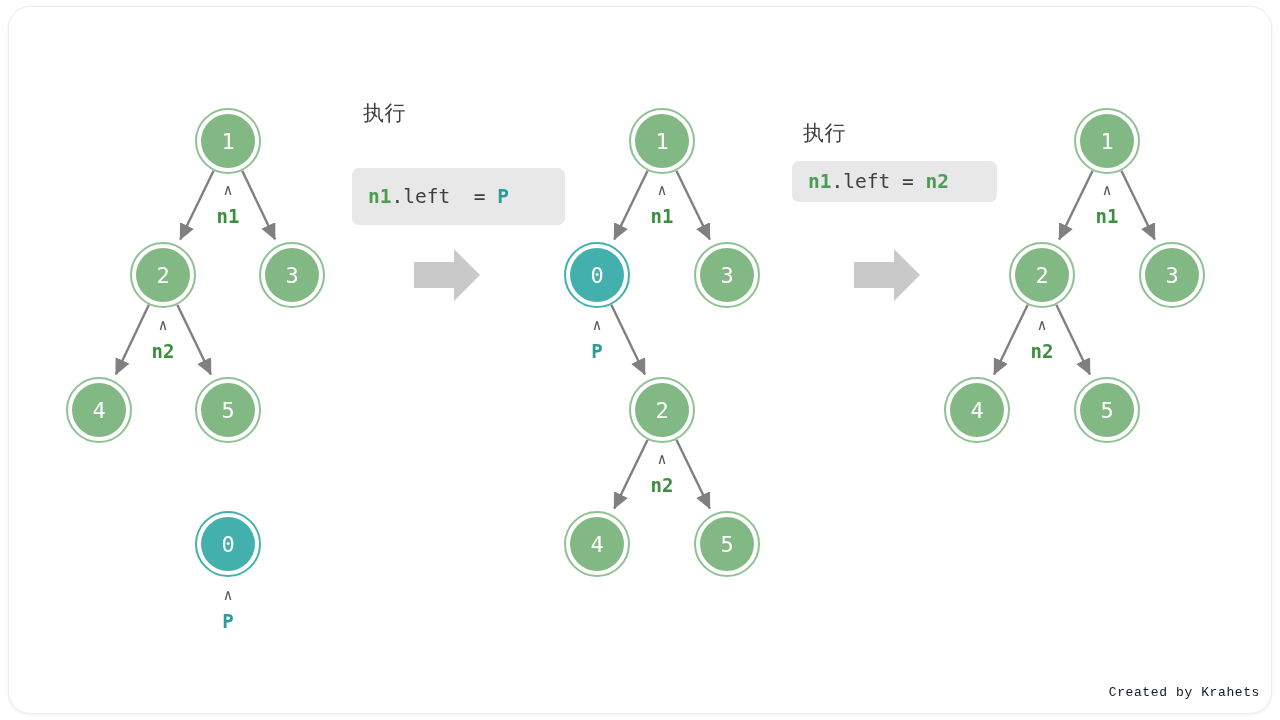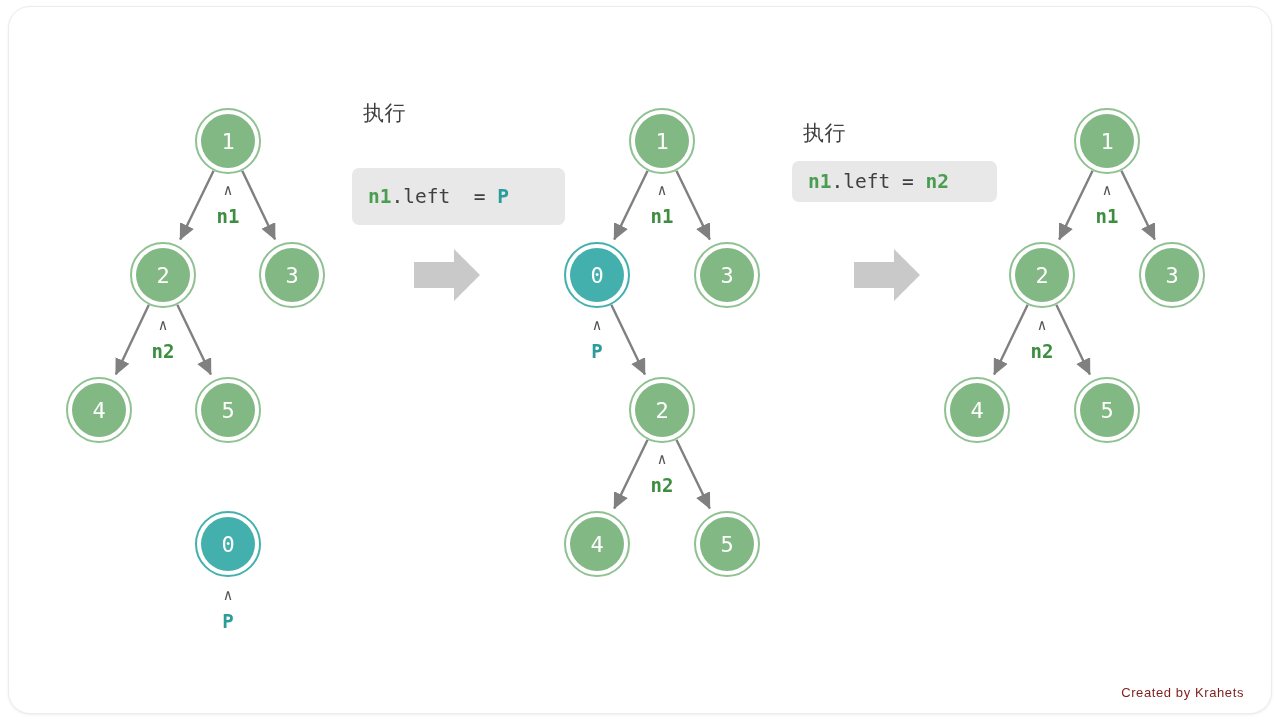--- a/index.html
+++ b/index.html
@@ -52,24 +52,24 @@
   .code-line {
     white-space: pre;
     line-height: 30px;
     padding-left: 16px;
   }
   .tok-n { color: #4a9d52; }
   .tok-p { color: #2a9d9a; }
   .tok-plain { color: #3f3f3f; font-weight: normal; }
   .credit {
     position: absolute;
-    right: 36px; bottom: 20px;
-    font-family: Liberation Sans, sans-serif;
+    right: 20px; bottom: 20px;
+    font-family: Liberation Mono, monospace;
     font-size: 13px;
-    color: #7f1d1d;
+    color: #0f172a;
     letter-spacing: 0.6px;
   }
 </style>
 </head>
 <body>
 
 <div id="canvas">
 
   <div class="page-frame"></div>
 

